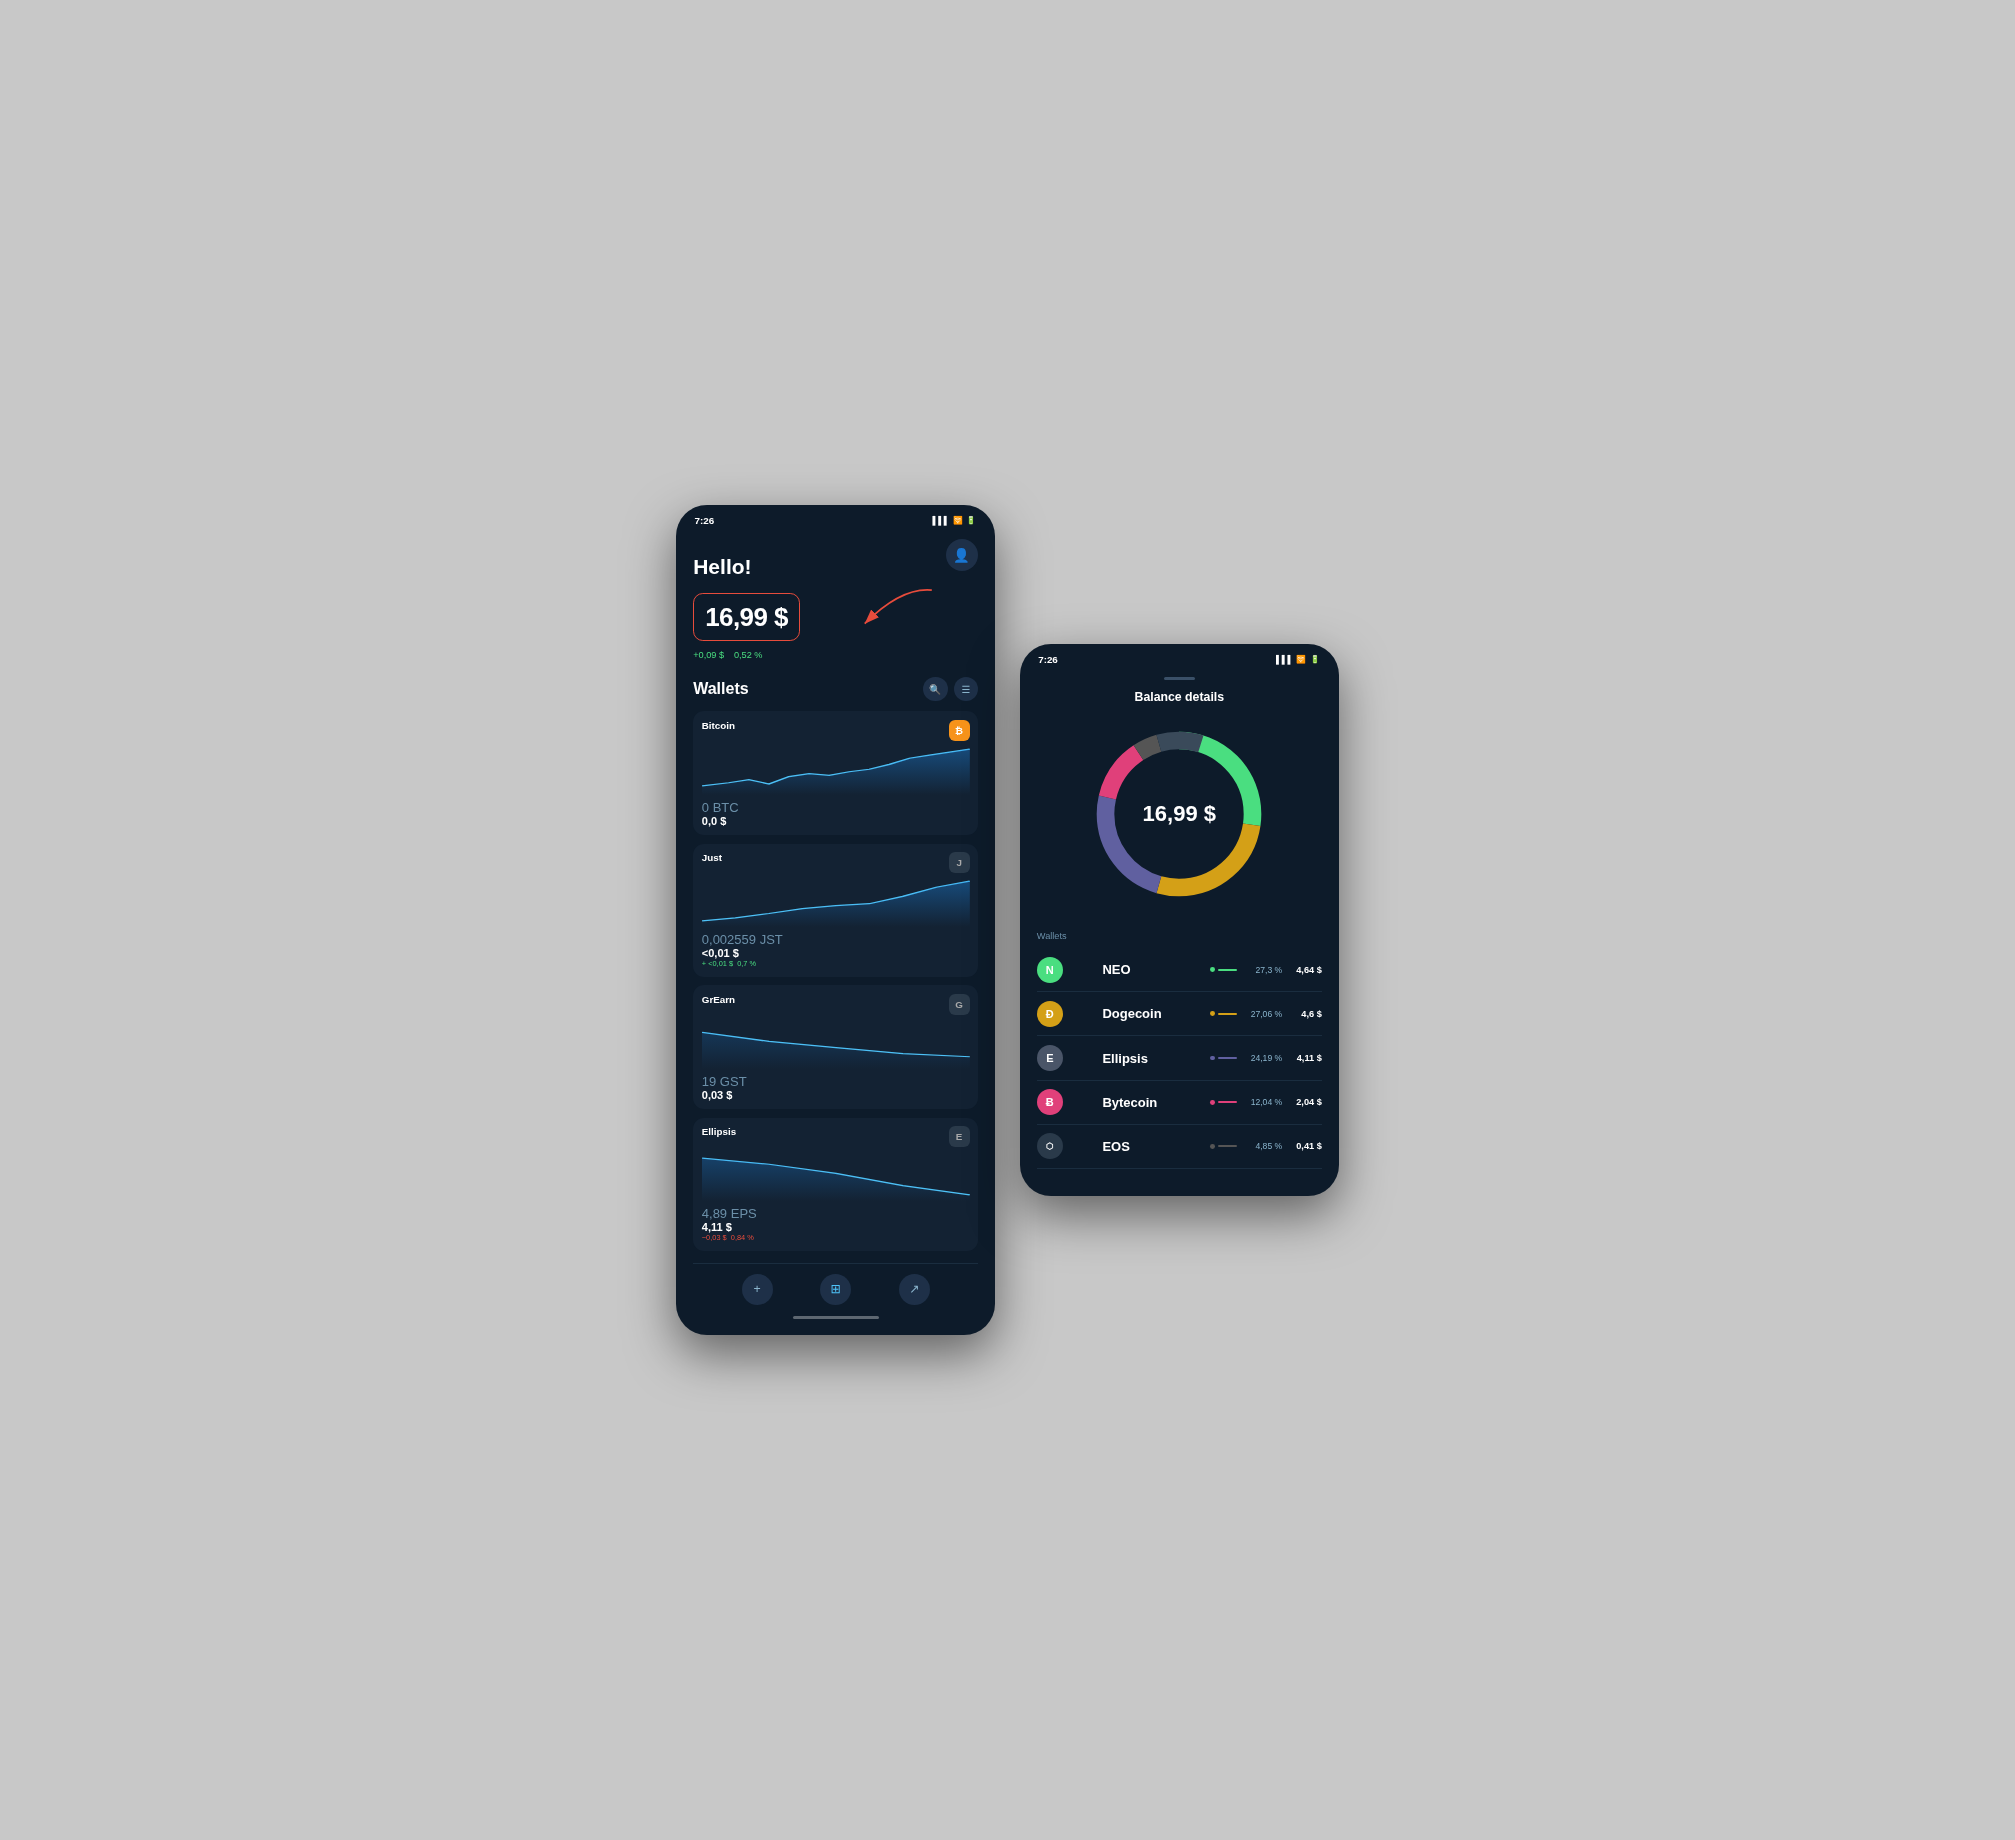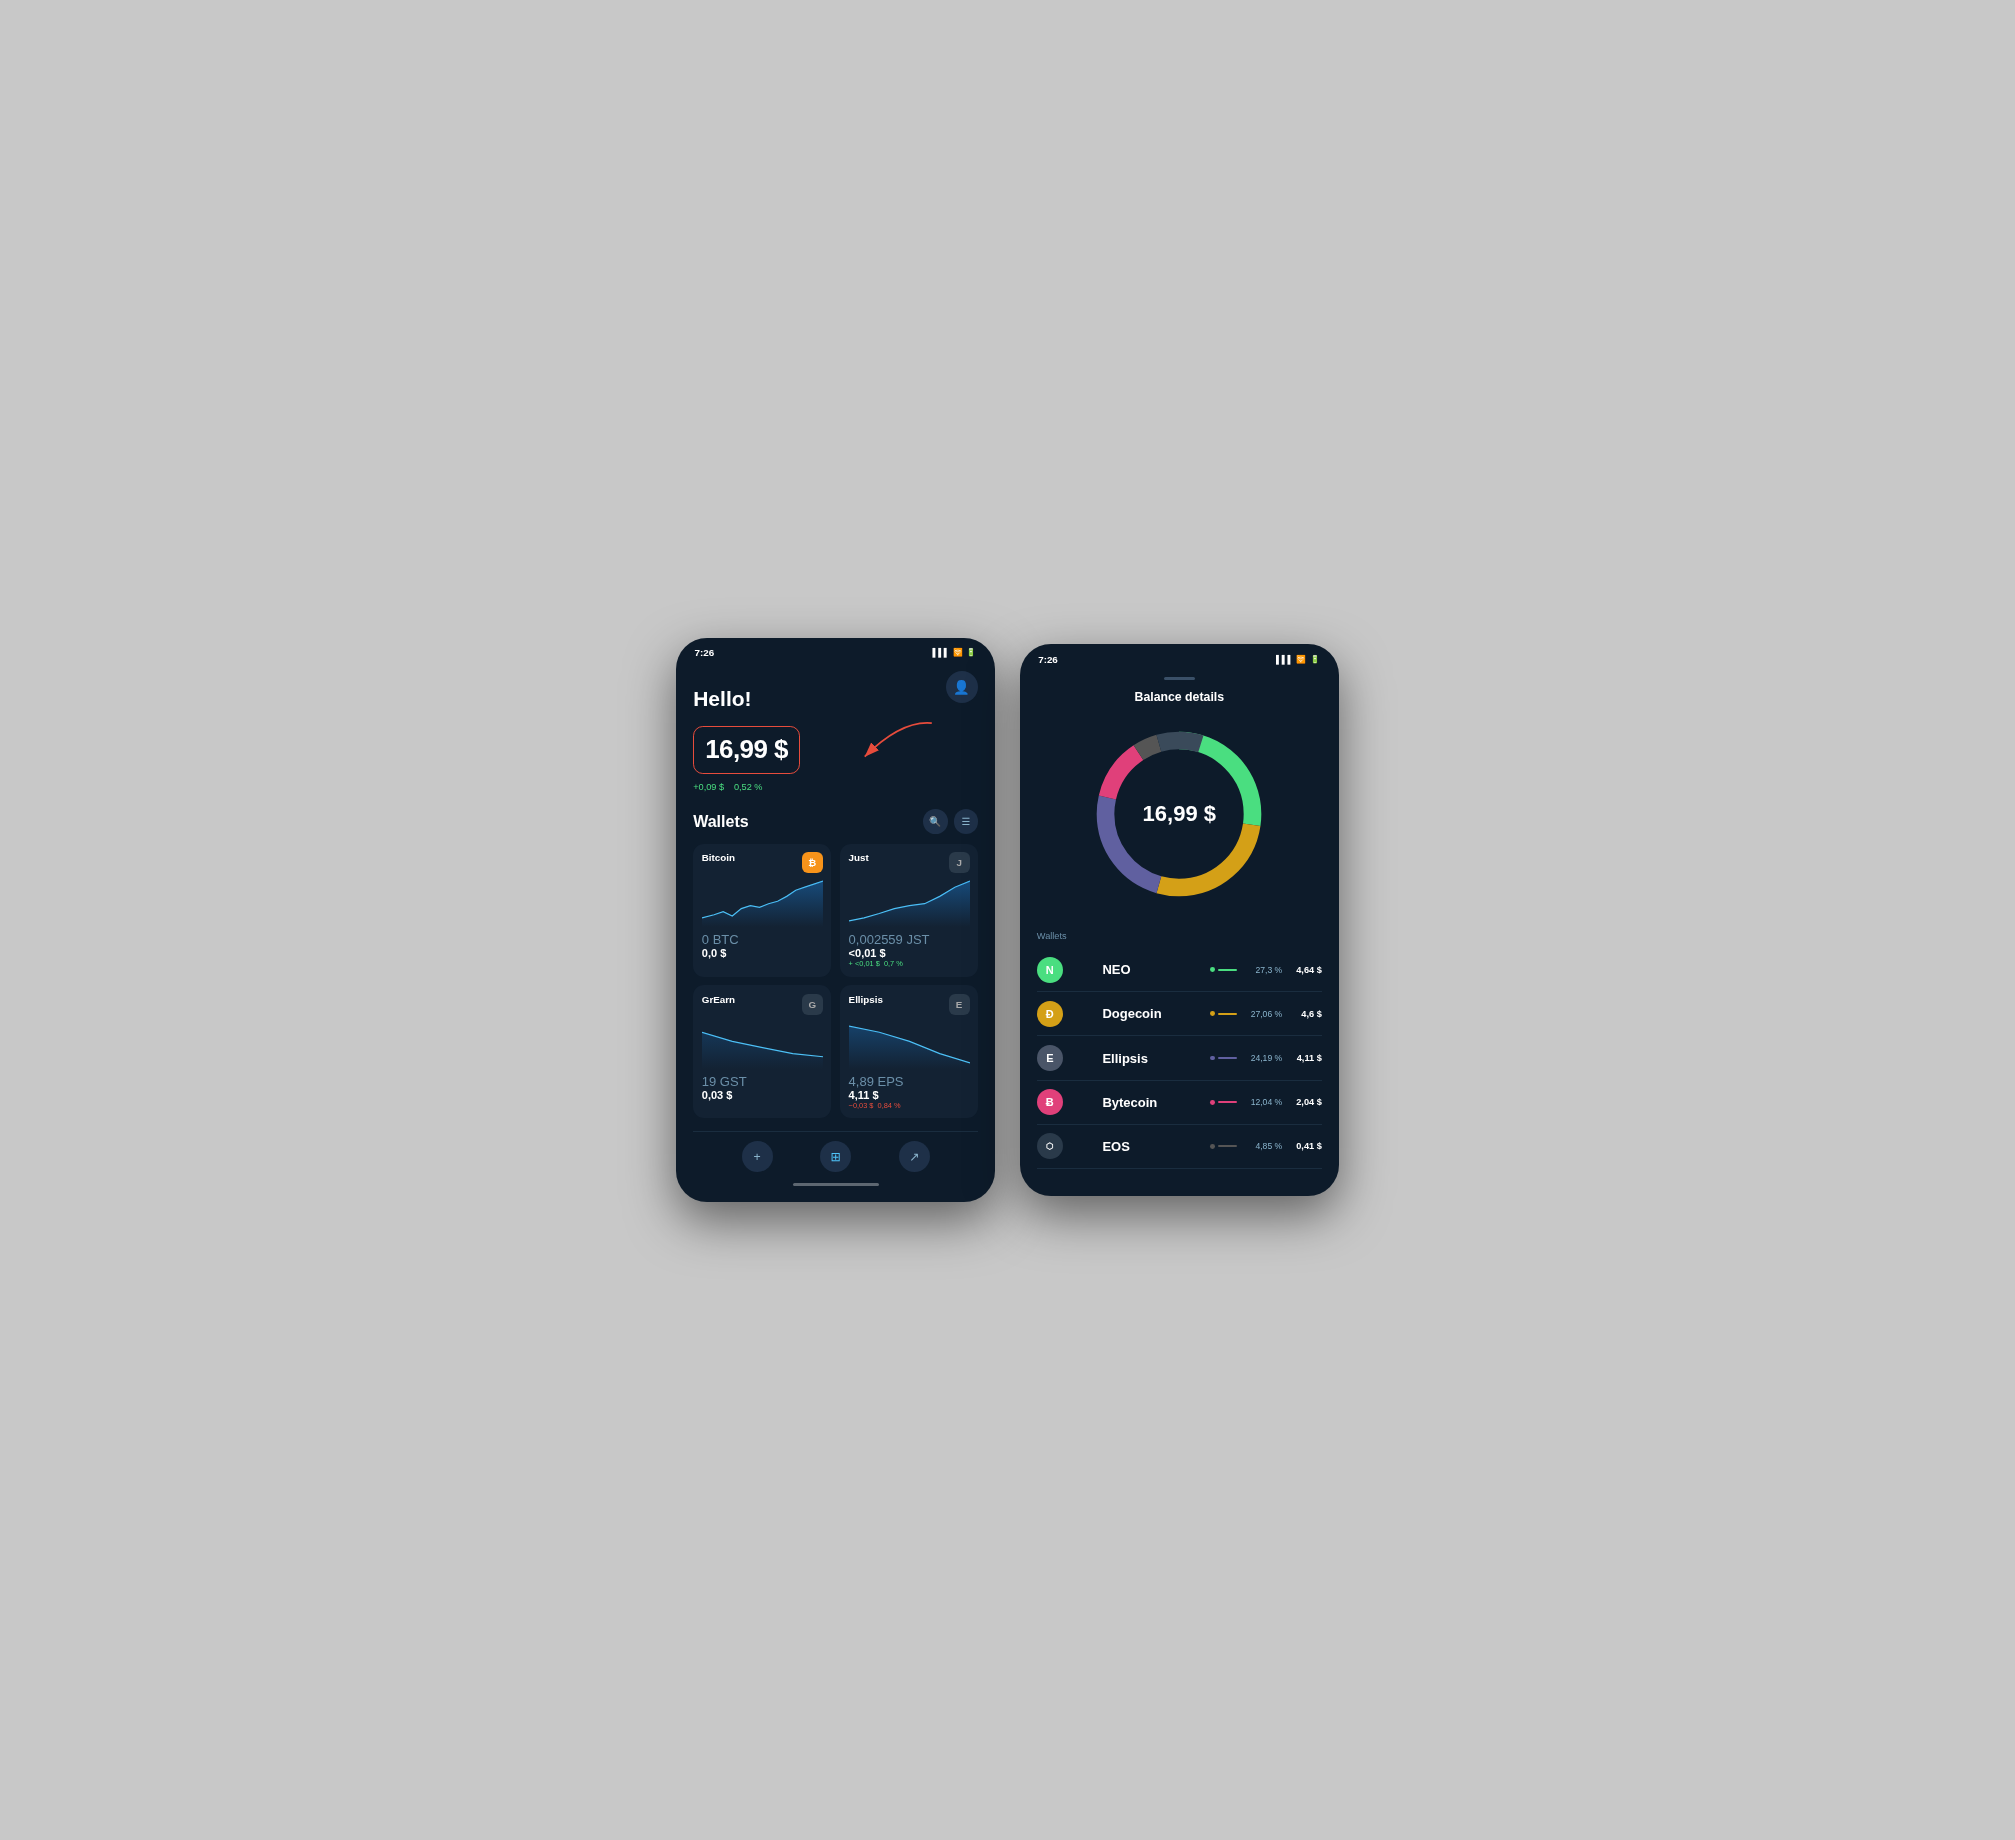--- a/index.html
+++ b/index.html
@@ -108,21 +108,21 @@
       display: flex;
       align-items: center;
       justify-content: center;
       color: #8ab4cc;
       font-size: 9.8px;
       cursor: pointer;
     }
 
     .wallet-grid {
       display: grid;
-      grid-template-columns: 1fr 1fr;
+      grid-template-columns: 1fr;
       gap: 8.6px;
       margin-bottom: 12.3px;
     }
     .wallet-card {
       background: #132233;
       border-radius: 11px;
       padding: 8.6px;
       position: relative;
       overflow: hidden;
       min-height: 123px;

